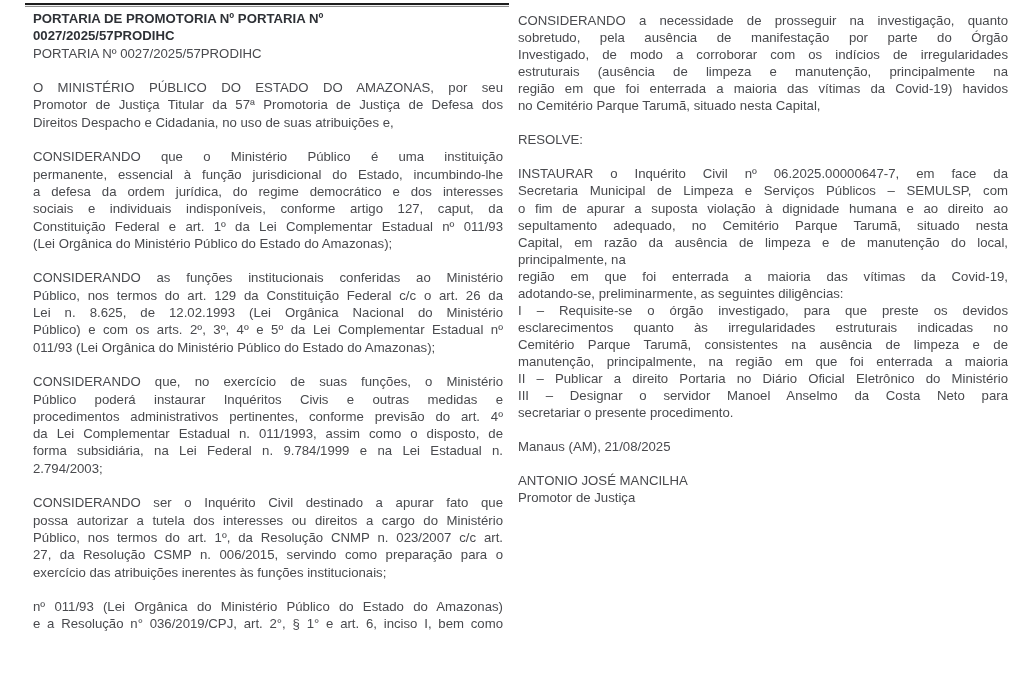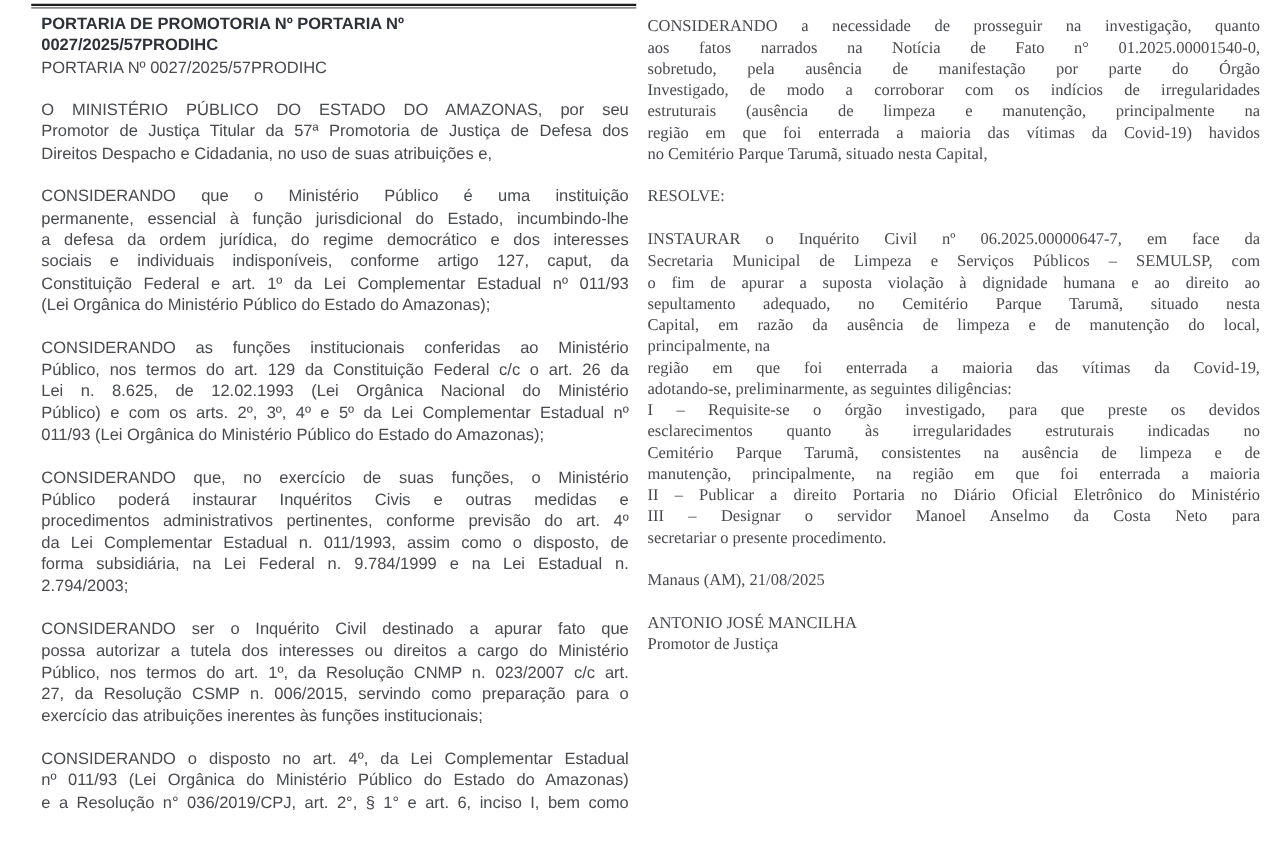--- a/index.html
+++ b/index.html
@@ -18,21 +18,21 @@
   .top-rule{
     position:absolute;left:25px;top:3px;width:484px;height:4px;
     background:linear-gradient(to bottom,var(--rule-color) 0 55%,#f2f2f2 55% 70%,#8f8f8f 70% 100%);
   }
   .col{
     position:absolute;
     color:var(--text-color);
     font-size:13.2px;
   }
   .col-left{left:33px;top:10px;width:470px;line-height:17.3px;}
-  .col-right{left:518px;top:12px;width:490px;line-height:17.05px;font-family:Liberation Serif, serif;}
+  .col-right{left:518px;top:12px;width:490px;line-height:17.05px;}
   .para{margin:0;}
   .col-left .para.gap{margin-bottom:17.3px;}
   .col-right .para.gap{margin-bottom:17.05px;}
   .para.bold{font-weight:bold;color:var(--bold-color);}
   .line{text-align:left;}
   .line.just{text-align:justify;text-align-last:justify;}
 </style>
 </head>
 <body>
 
@@ -75,29 +75,27 @@
         <div class="line">2.794/2003;</div>
       </div>
       <div class="para gap">
         <div class="line just">CONSIDERANDO ser o Inquérito Civil destinado a apurar fato que</div>
         <div class="line just">possa autorizar a tutela dos interesses ou direitos a cargo do Ministério</div>
         <div class="line just">Público, nos termos do art. 1º, da Resolução CNMP n. 023/2007 c/c art.</div>
         <div class="line just">27, da Resolução CSMP n. 006/2015, servindo como preparação para o</div>
         <div class="line">exercício das atribuições inerentes às funções institucionais;</div>
       </div>
       <div class="para">
-        <div class="line just">CONSIDERANDO o disposto no art. 4º, da Lei Complementar Estadual</div>
         <div class="line just">nº 011/93 (Lei Orgânica do Ministério Público do Estado do Amazonas)</div>
         <div class="line just">e a Resolução n° 036/2019/CPJ, art. 2°, § 1° e art. 6, inciso I, bem como</div>
       </div>
     </div>
   <div class="col col-right">
       <div class="para gap">
         <div class="line just">CONSIDERANDO a necessidade de prosseguir na investigação, quanto</div>
-        <div class="line just">aos fatos narrados na Notícia de Fato n° 01.2025.00001540-0,</div>
         <div class="line just">sobretudo, pela ausência de manifestação por parte do Órgão</div>
         <div class="line just">Investigado, de modo a corroborar com os indícios de irregularidades</div>
         <div class="line just">estruturais (ausência de limpeza e manutenção, principalmente na</div>
         <div class="line just">região em que foi enterrada a maioria das vítimas da Covid-19) havidos</div>
         <div class="line">no Cemitério Parque Tarumã, situado nesta Capital,</div>
       </div>
       <div class="para gap">
         <div class="line">RESOLVE:</div>
       </div>
       <div class="para">

